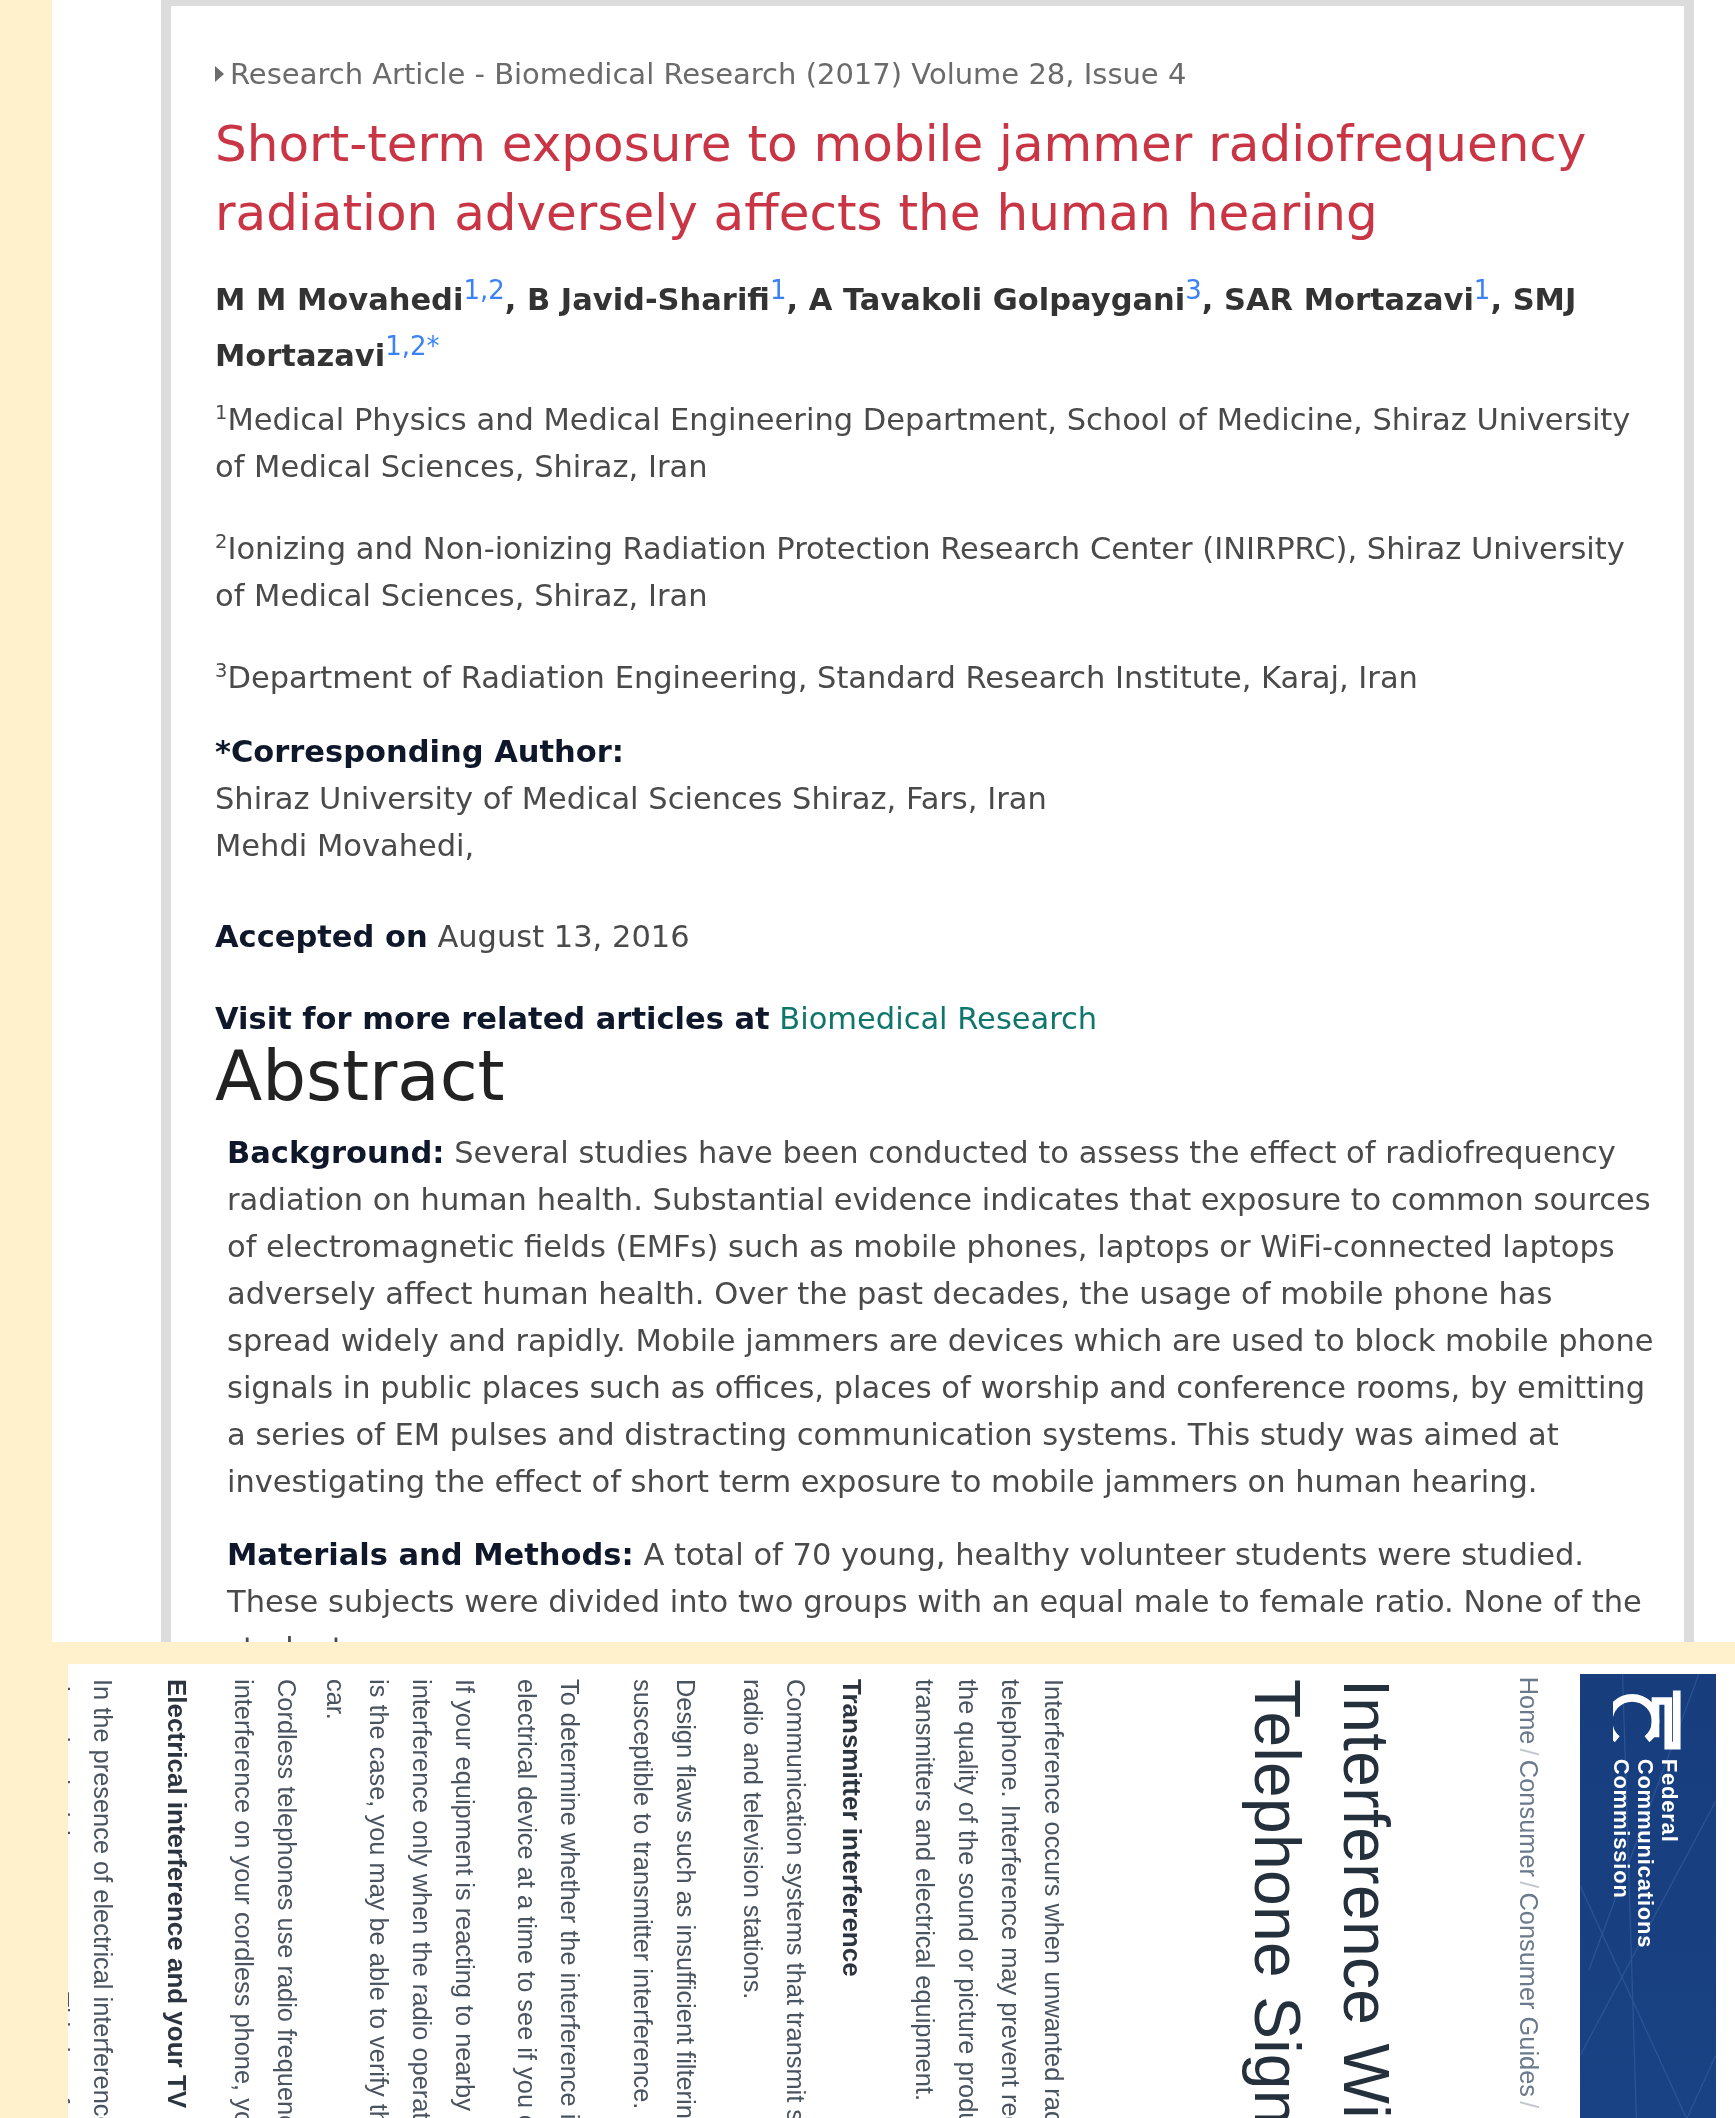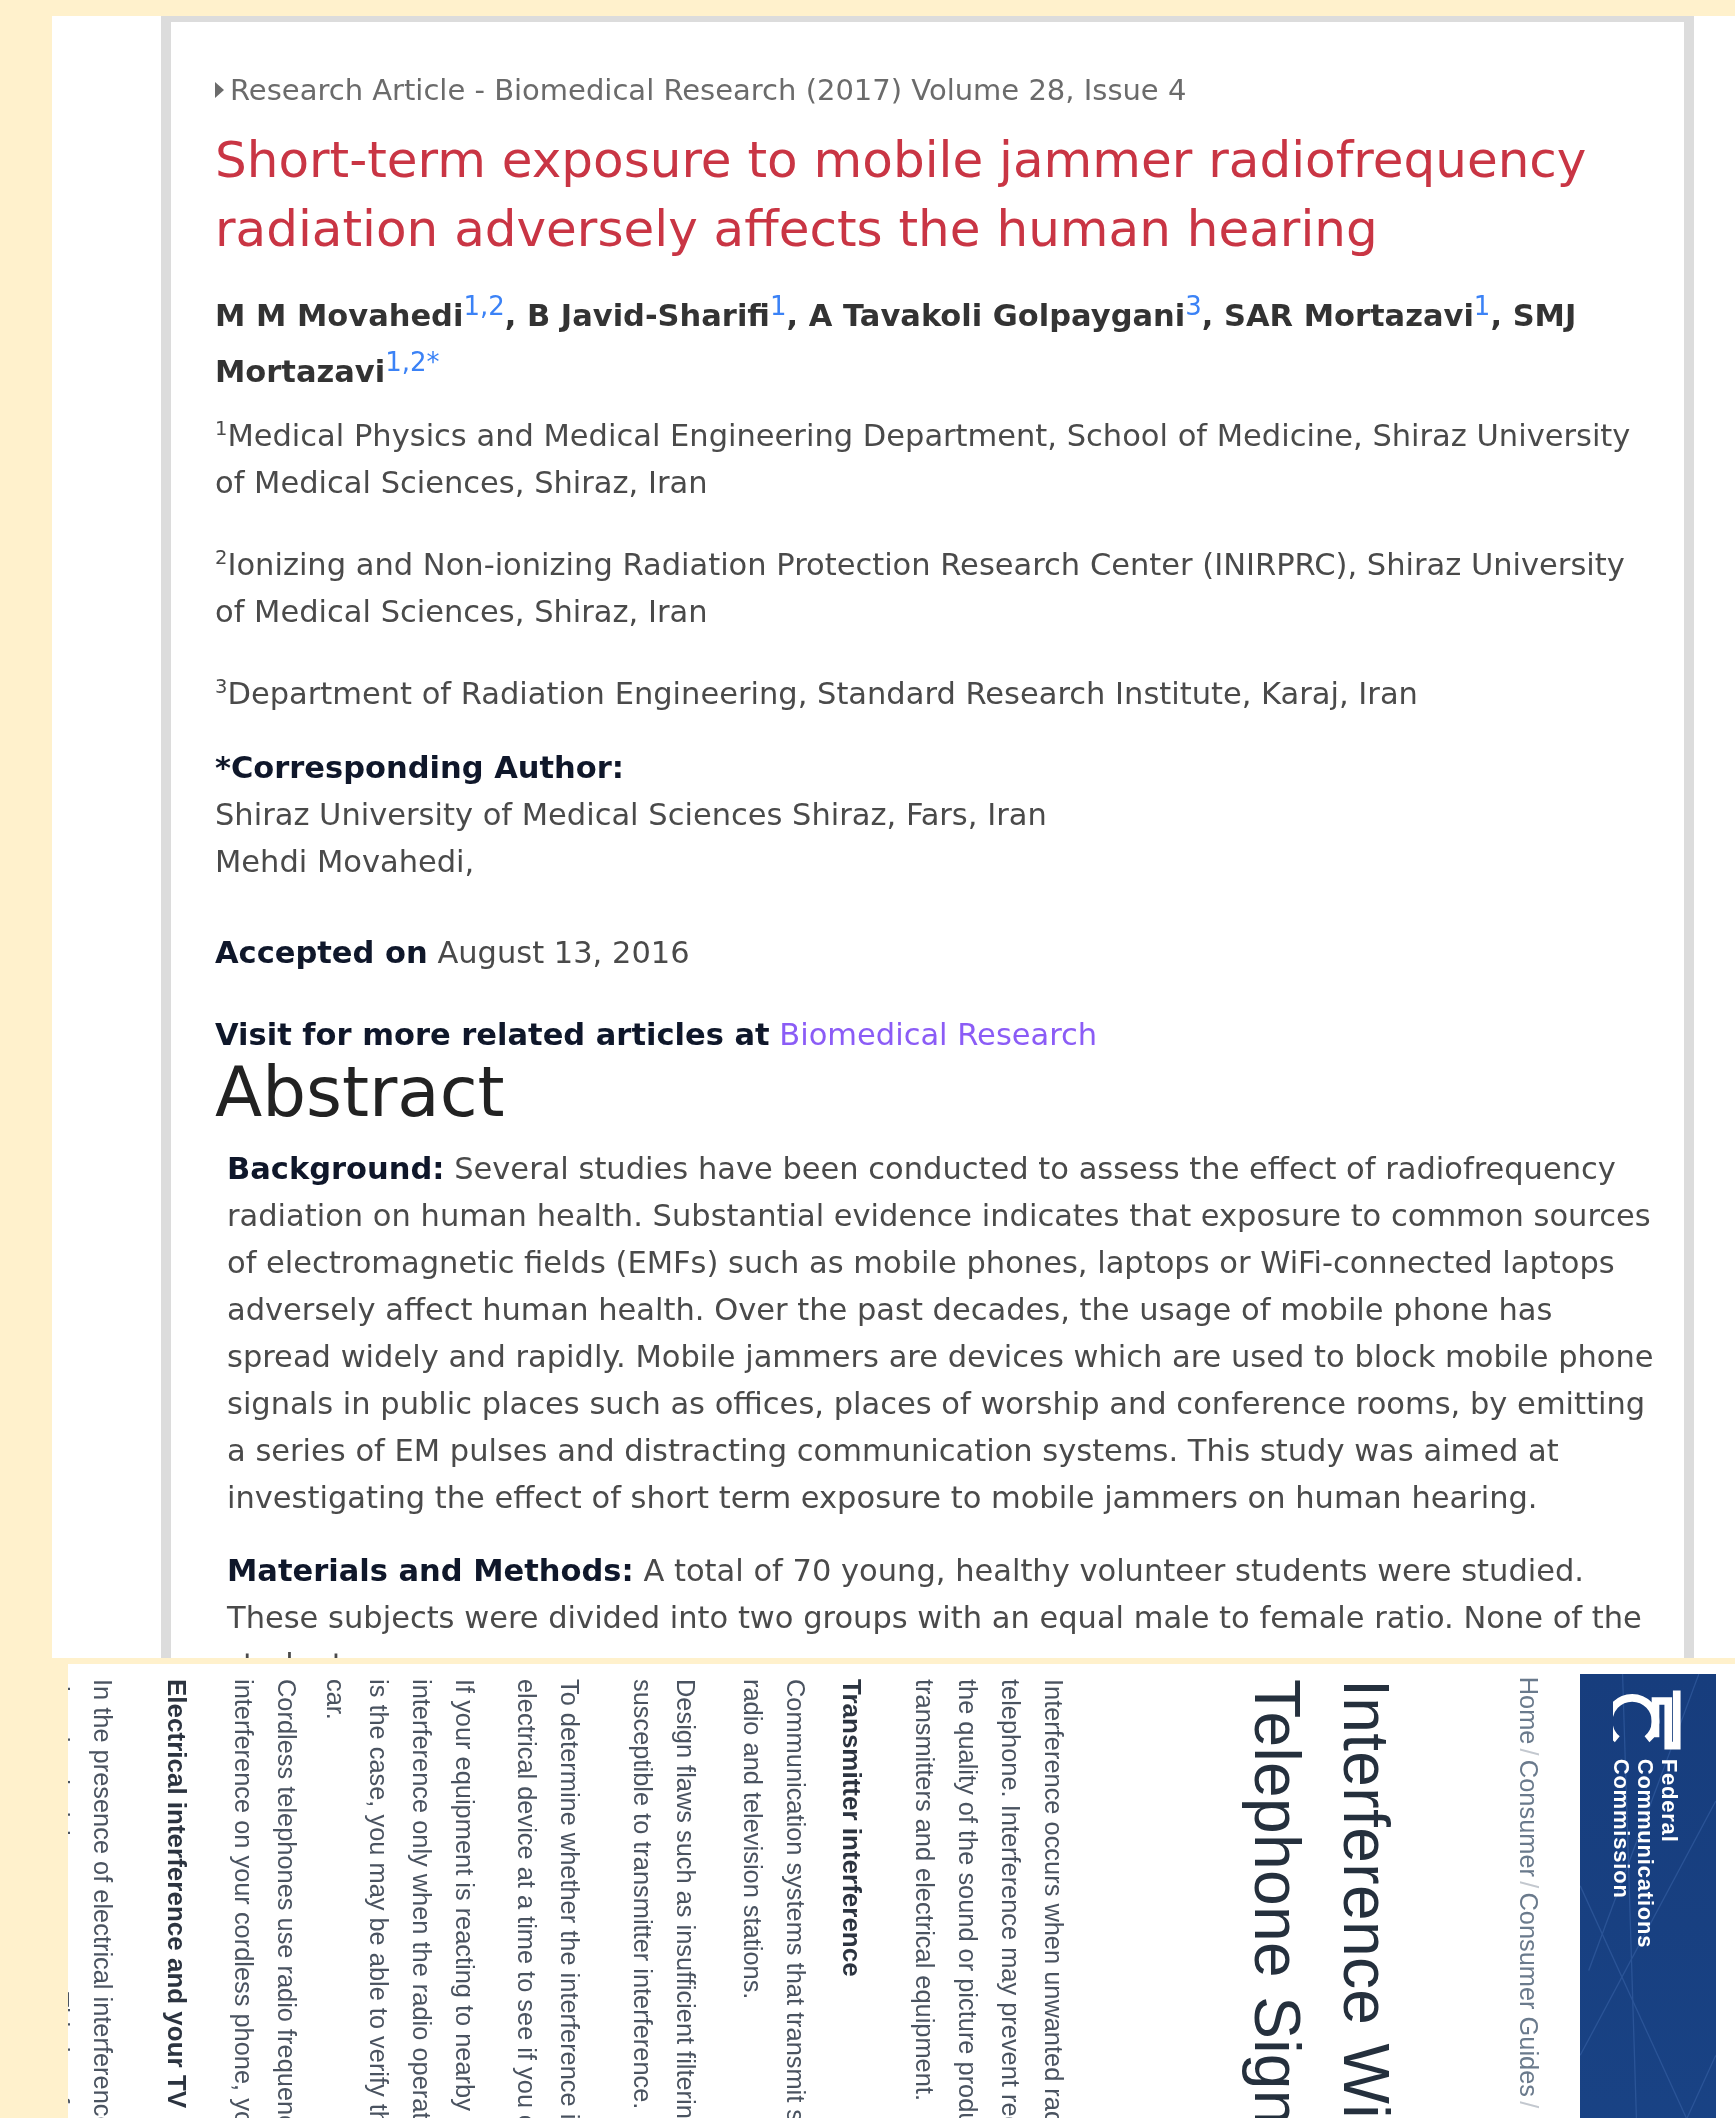--- a/index.html
+++ b/index.html
@@ -2,33 +2,33 @@
 <html style="font-size:6.8px"><head>
 <meta charset="utf-8">
 <style>
   html, body { margin:0; padding:0; }
   body {
     width:1736px; height:3034px; position:relative; overflow:hidden;
     background:#fff1cc;
     font-family:"Liberation Sans", sans-serif;
   }
   
-  .top-panel { position:absolute; left:52px; top:16px; width:1684px; height:1642px; background:#ffffff; overflow:hidden; }
+  .top-panel { position:absolute; left:52px; top:0; width:1684px; height:1642px; background:#ffffff; overflow:hidden; }
   .card { position:absolute; left:109px; top:0; width:1513px; height:1636px;
           border-left:10.6px solid #dcdcdc; border-right:10.6px solid #dcdcdc; border-top:6.4px solid #dcdcdc; background:#fff; }
   .card-inner { position:absolute; left:44px; top:0; right:42px; color:#4a4a4a; font-family:"DejaVu Sans", sans-serif; }
   .crumb-line { position:absolute; top:51px; font-size:29px; color:#6b6b6b; white-space:nowrap; }
   .crumb-line .tri { display:inline-block; width:0; height:0; border-top:8.5px solid transparent; border-bottom:8.5px solid transparent; border-left:9.3px solid #6b6b6b; margin-right:6px; vertical-align:1.7px; }
   .art-title { position:absolute; top:104px; font-size:50px; line-height:69px; color:#c93544; width:1441px; }
   .authors { position:absolute; top:261px; font-size:30.5px; line-height:47px; font-weight:bold; color:#333; width:1398px; }
   .authors sup { font-size:26px; color:#3b82f6; font-weight:normal; }
   .aff { position:absolute; font-size:30.5px; line-height:47px; color:#4a4a4a; width:1432px; }
   .aff sup { font-size:19.5px; }
   .lbl-bold { font-weight:bold; color:#0f172a; }
-  .link { color:#8b5cf6; }
+  .link { color:#0f766e; }
   .abstract-h { position:absolute; top:1030px; font-size:69px; color:#222; }
   .para { position:absolute; font-size:30.5px; line-height:47px; color:#4a4a4a; width:1436px;margin-left:12px; }
 
   
   .bottom-panel { position:absolute; left:68px; top:1664px; width:1668px; height:1370px; background:#fff; overflow:hidden; }
   .rot { position:absolute; left:0; top:0; width:1370px; height:1668px; transform-origin:0 0;
          transform:translate(1668px,0) rotate(90deg); background:#fff; font-family:"Liberation Sans", sans-serif; }
   .fcc-bar { position:absolute; left:9.7px; top:19.5px; width:1360px; height:136px;
              background:linear-gradient(90deg,#173d7d,#1a4588 50%,#163a78); overflow:hidden; }
   .fcc-bar svg.net { position:absolute; left:0; top:0; }

